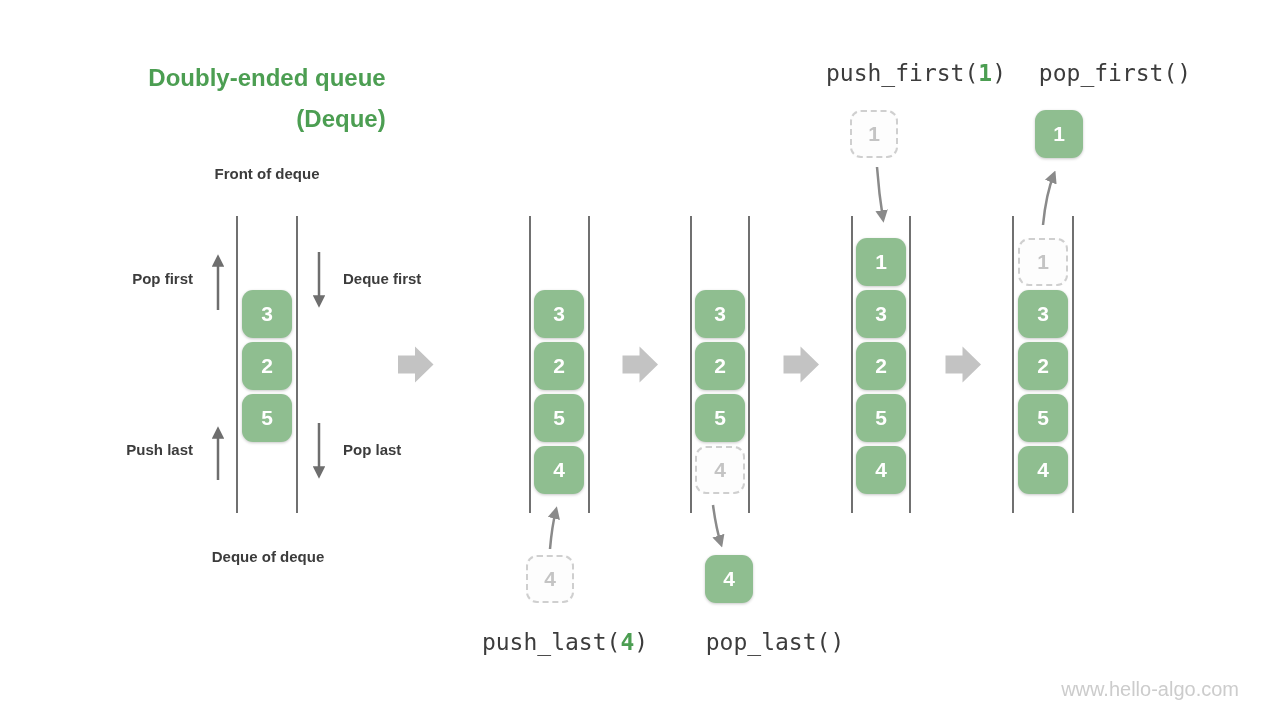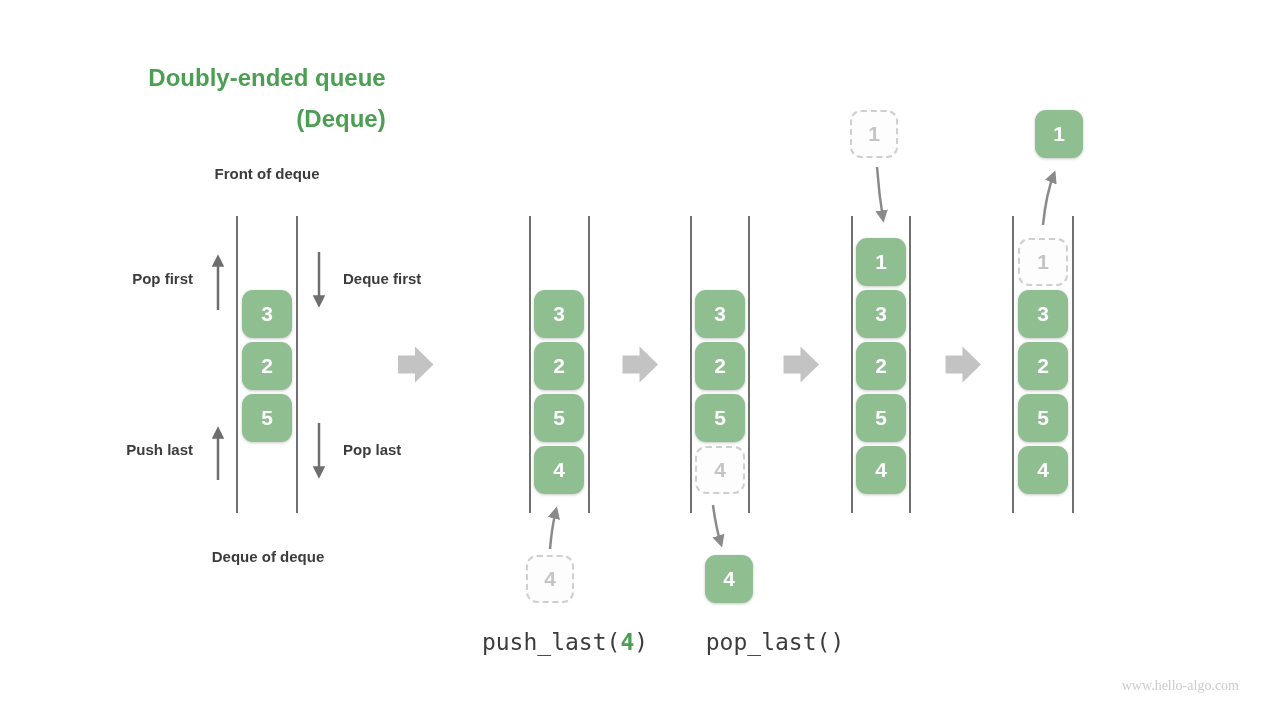--- a/index.html
+++ b/index.html
@@ -31,22 +31,22 @@
         display:flex;align-items:center;justify-content:center;
         box-shadow:0 1px 3px rgba(0,0,0,.22)}
   .cell.ghost{background:#fdfdfd;border:2px dashed var(--ghost-border);
         color:var(--ghost-text);box-shadow:none;font-weight:bold}
   .cell.detached{width:48px}
 
   .code{font-family:"DejaVu Sans Mono","Liberation Mono",monospace;
         font-size:23px;color:var(--text-dark);white-space:pre}
   .code .arg{color:var(--accent-green);font-weight:bold}
 
-  .watermark{font-family:Liberation Serif, serif;
-        font-size:14px;color:var(--watermark);white-space:nowrap}
+  .watermark{font-family:Liberation Sans, sans-serif;
+        font-size:20px;color:var(--watermark);white-space:nowrap}
 
   svg.overlay{position:absolute;left:0;top:0;pointer-events:none}
 </style>
 </head>
 <body>
 
 <div class="canvas">
 
   <svg class="overlay" width="1280" height="720" viewBox="0 0 1280 720">
     <defs>
@@ -113,27 +113,29 @@
   <div class="abs cell ghost detached" style="left:526px;top:555px">4</div>
   <div class="abs code center-x" style="left:565px;top:629px"><span>push_last(</span><span class="arg">4</span><span>)</span></div>
 
   <div class="abs cell" style="left:695px;top:290px">3</div>
   <div class="abs cell" style="left:695px;top:342px">2</div>
   <div class="abs cell" style="left:695px;top:394px">5</div>
   <div class="abs cell ghost" style="left:695px;top:446px">4</div>
   <div class="abs cell detached" style="left:705px;top:555px">4</div>
   <div class="abs code center-x" style="left:775px;top:629px">pop_last()</div>
 
+  <div class="abs code center-x" style="left:916px;top:60px"><span>push_first(</span><span class="arg">1</span><span>)</span></div>
   <div class="abs cell ghost detached" style="left:850px;top:110px">1</div>
   <div class="abs cell" style="left:856px;top:238px">1</div>
   <div class="abs cell" style="left:856px;top:290px">3</div>
   <div class="abs cell" style="left:856px;top:342px">2</div>
   <div class="abs cell" style="left:856px;top:394px">5</div>
   <div class="abs cell" style="left:856px;top:446px">4</div>
 
+  <div class="abs code center-x" style="left:1115px;top:60px">pop_first()</div>
   <div class="abs cell detached" style="left:1035px;top:110px">1</div>
   <div class="abs cell ghost" style="left:1018px;top:238px">1</div>
   <div class="abs cell" style="left:1018px;top:290px">3</div>
   <div class="abs cell" style="left:1018px;top:342px">2</div>
   <div class="abs cell" style="left:1018px;top:394px">5</div>
   <div class="abs cell" style="left:1018px;top:446px">4</div>
 
   <div class="abs watermark right-x" style="left:1239px;top:678px">www.hello-algo.com</div>
 
 </div>

